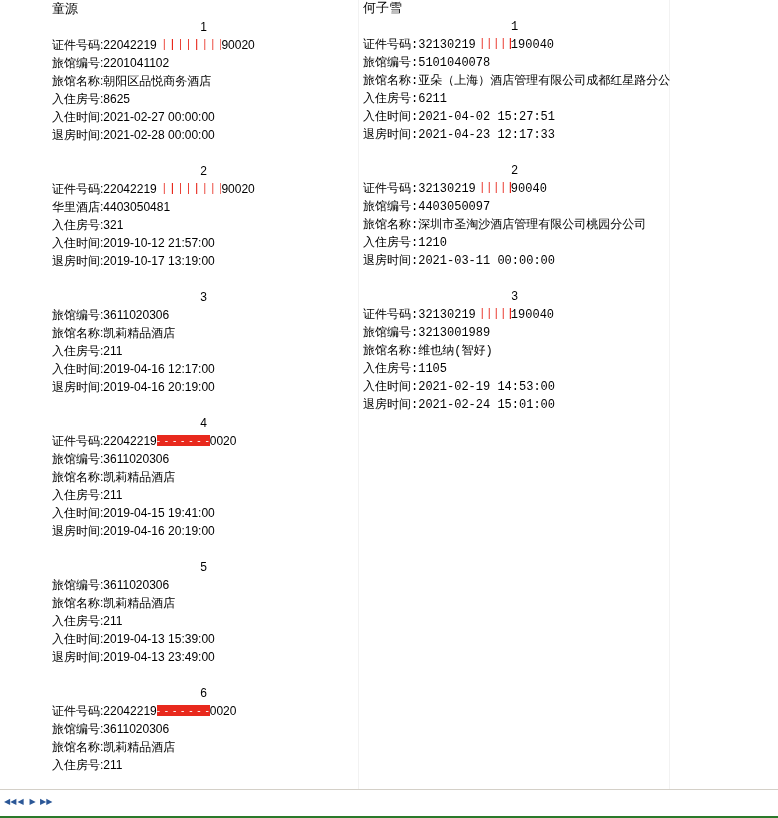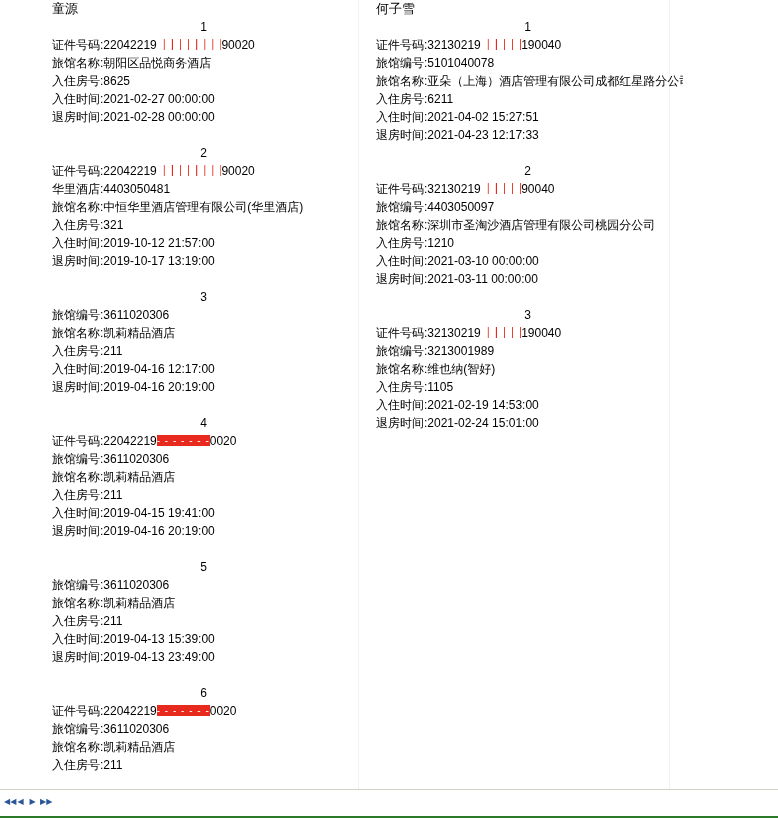--- a/index.html
+++ b/index.html
@@ -22,21 +22,21 @@
     height: 789px;
     box-sizing: border-box;
     margin-left: 48px;
   }
   .col {
     position: absolute;
     top: 0;
     width: 311px;
   }
   .col-left { left: 0; }
-  .col-right { left: 324px; }
+  .col-right { left: 311px; font-family: Liberation Mono, monospace; }
   .col-pad {
     position: absolute;
     left: 622px;
     top: 0;
     width: 156px;
   }
   .person-name {
     height: 18px;
     line-height: 18px;
     padding-left: 4px;
@@ -172,31 +172,31 @@
 <div class="sheet">
   <div class="vline" style="left:310px;"></div>
   <div class="vline" style="left:621px;"></div>
 
   <div class="col col-left">
     <div class="person-name">童源</div>
     <div id="left-records">
         <div>
           <div class="row idx">1</div>
           <div class="row"><span>证件号码:22042219</span><span class="redact">████████</span><span>90020</span></div>
+          <div class="row">旅馆编号:2201041102</div>
           <div class="row">旅馆名称:朝阳区品悦商务酒店</div>
           <div class="row">入住房号:8625</div>
           <div class="row">入住时间:2021-02-27 00:00:00</div>
           <div class="row">退房时间:2021-02-28 00:00:00</div>
           <div class="row blank"></div>
         </div>
         <div>
           <div class="row idx">2</div>
           <div class="row"><span>证件号码:22042219</span><span class="redact">████████</span><span>90020</span></div>
           <div class="row">华里酒店:4403050481</div>
-          <div class="row">旅馆名称:中恒华里酒店管理有限公司(华里酒店)</div>
           <div class="row">入住房号:321</div>
           <div class="row">入住时间:2019-10-12 21:57:00</div>
           <div class="row">退房时间:2019-10-17 13:19:00</div>
           <div class="row blank"></div>
         </div>
         <div>
           <div class="row idx">3</div>
           <div class="row">旅馆编号:3611020306</div>
           <div class="row">旅馆名称:凯莉精品酒店</div>
           <div class="row">入住房号:211</div>
@@ -245,21 +245,20 @@
           <div class="row">入住时间:2021-04-02 15:27:51</div>
           <div class="row">退房时间:2021-04-23 12:17:33</div>
           <div class="row blank"></div>
         </div>
         <div>
           <div class="row idx">2</div>
           <div class="row"><span>证件号码:32130219</span><span class="redact">█████</span><span>90040</span></div>
           <div class="row">旅馆编号:4403050097</div>
           <div class="row">旅馆名称:深圳市圣淘沙酒店管理有限公司桃园分公司</div>
           <div class="row">入住房号:1210</div>
-          <div class="row">入住时间:2021-03-10 00:00:00</div>
           <div class="row">退房时间:2021-03-11 00:00:00</div>
           <div class="row blank"></div>
         </div>
         <div>
           <div class="row idx">3</div>
           <div class="row"><span>证件号码:32130219</span><span class="redact">█████</span><span>190040</span></div>
           <div class="row">旅馆编号:3213001989</div>
           <div class="row">旅馆名称:维也纳(智好)</div>
           <div class="row">入住房号:1105</div>
           <div class="row">入住时间:2021-02-19 14:53:00</div>

